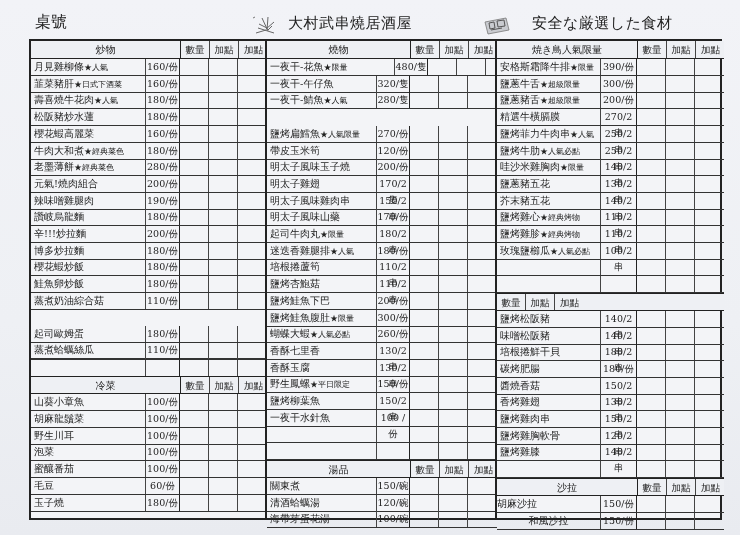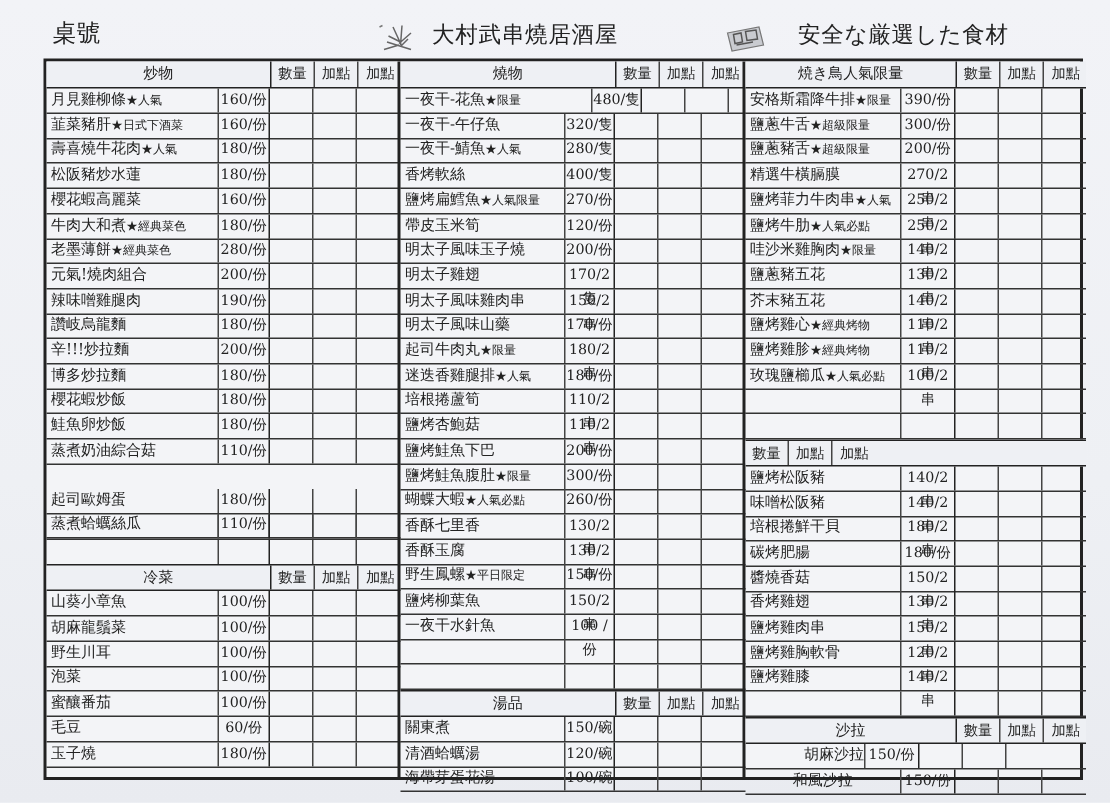--- a/index.html
+++ b/index.html
@@ -260,27 +260,20 @@
           <div class="cell-q" style="width: 29px;"></div>
           <div class="cell-q" style="width: 29px;"></div>
         </div>
         <div class="row" style="top: 51.4px;">
           <div class="cell-name" style="width: 110px;"><span>一夜干-鯖魚</span><span class="tag">★人氣</span></div>
           <div class="cell-price" style="width: 33px;">280/隻</div>
           <div class="cell-q" style="width: 29px;"></div>
           <div class="cell-q" style="width: 29px;"></div>
           <div class="cell-q" style="width: 29px;"></div>
         </div>
-        <div class="row" style="top: 68.1px;">
-          <div class="cell-name" style="width: 110px;"><span>香烤軟絲</span></div>
-          <div class="cell-price" style="width: 33px;">400/隻</div>
-          <div class="cell-q" style="width: 29px;"></div>
-          <div class="cell-q" style="width: 29px;"></div>
-          <div class="cell-q" style="width: 29px;"></div>
-        </div>
         <div class="row" style="top: 84.8px;">
           <div class="cell-name" style="width: 110px;"><span>鹽烤扁鱈魚</span><span class="tag">★人氣限量</span></div>
           <div class="cell-price" style="width: 33px;">270/份</div>
           <div class="cell-q" style="width: 29px;"></div>
           <div class="cell-q" style="width: 29px;"></div>
           <div class="cell-q" style="width: 29px;"></div>
         </div>
         <div class="row" style="top: 101.5px;">
           <div class="cell-name" style="width: 110px;"><span>帶皮玉米筍</span></div>
           <div class="cell-price" style="width: 33px;">120/份</div>
@@ -623,21 +616,21 @@
           <div class="cell-q" style="width: 29px;"></div>
           <div class="cell-q" style="width: 29px;"></div>
         </div>
         <div class="row hdr" style="top: 436.8px; background: rgb(238, 240, 244); border-top: 1.5px solid rgb(34, 34, 34);">
           <div class="sec" style="width: 140px;">沙拉</div>
           <div class="cell-q" style="width: 29px; line-height: 17px;">數量</div>
           <div class="cell-q" style="width: 29px; line-height: 17px;">加點</div>
           <div class="cell-q" style="width: 29px; line-height: 17px;">加點</div>
         </div>
         <div class="row" style="top: 454.8px;">
-          <div class="cell-name" style="width: 80px; text-align: right; padding-left: 14px;"><span>胡麻沙拉</span></div>
+          <div class="cell-name" style="width: 104px; text-align: left; padding-left: 0px;"><span>胡麻沙拉</span></div>
           <div class="cell-price" style="width: 36px;">150/份</div>
           <div class="cell-q" style="width: 29px;"></div>
           <div class="cell-q" style="width: 29px;"></div>
           <div class="cell-q" style="width: 29px;"></div>
         </div>
         <div class="row" style="top: 471.5px;">
           <div class="cell-name" style="width: 104px; text-align: center; padding-left: 0px;"><span>和風沙拉</span></div>
           <div class="cell-price" style="width: 36px;">150/份</div>
           <div class="cell-q" style="width: 29px;"></div>
           <div class="cell-q" style="width: 29px;"></div>

